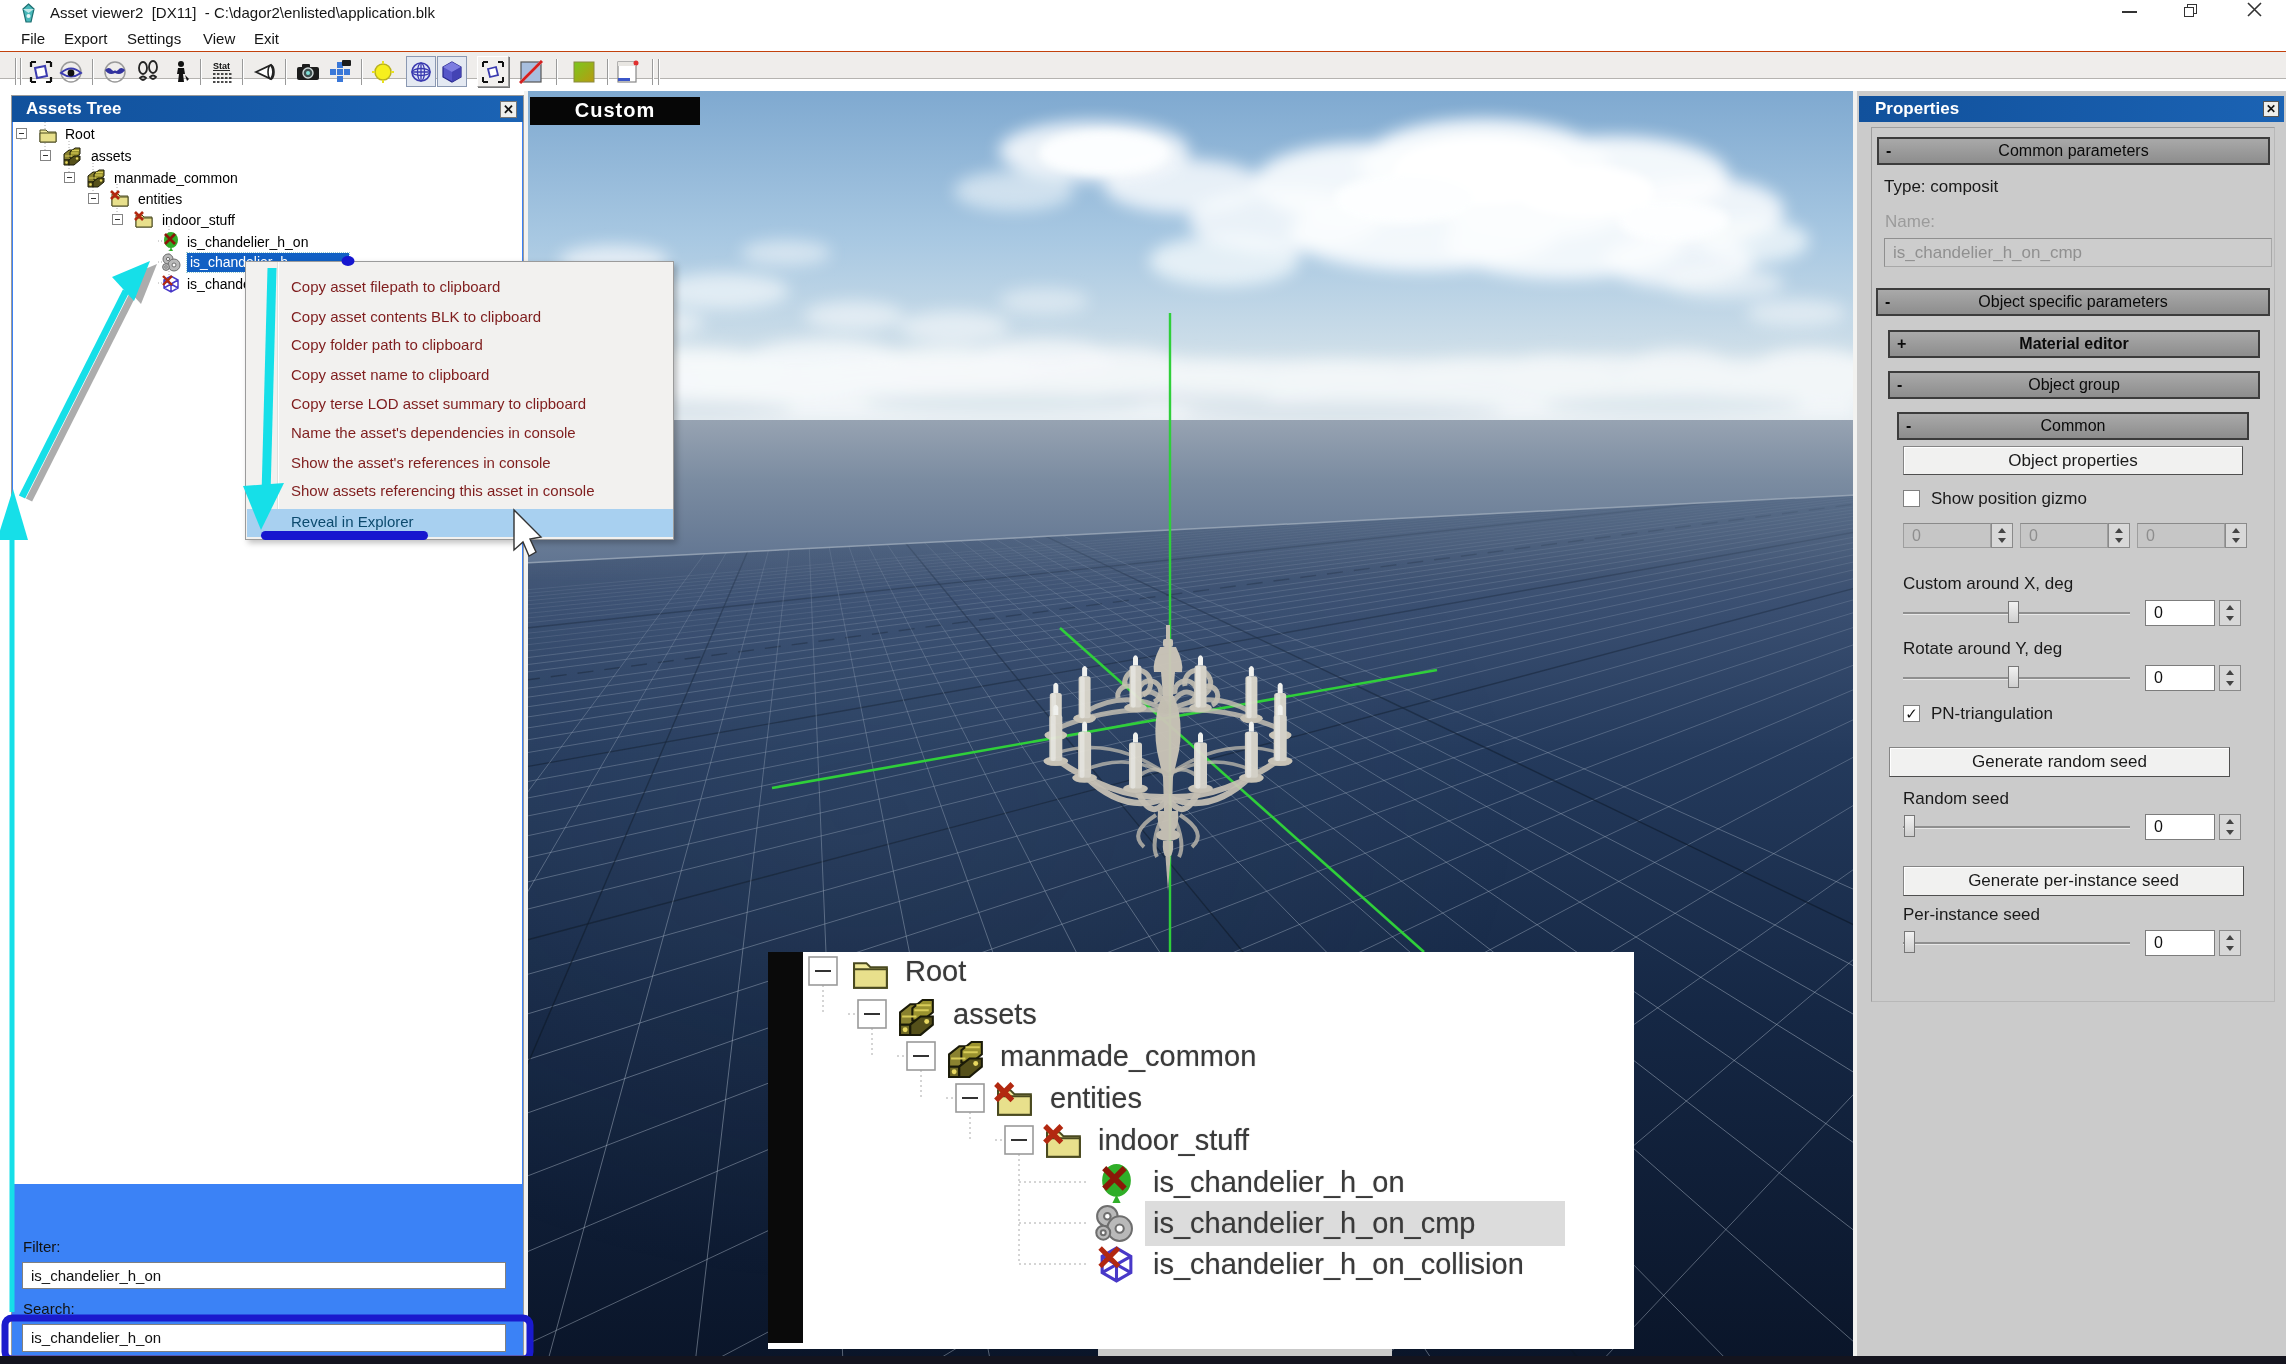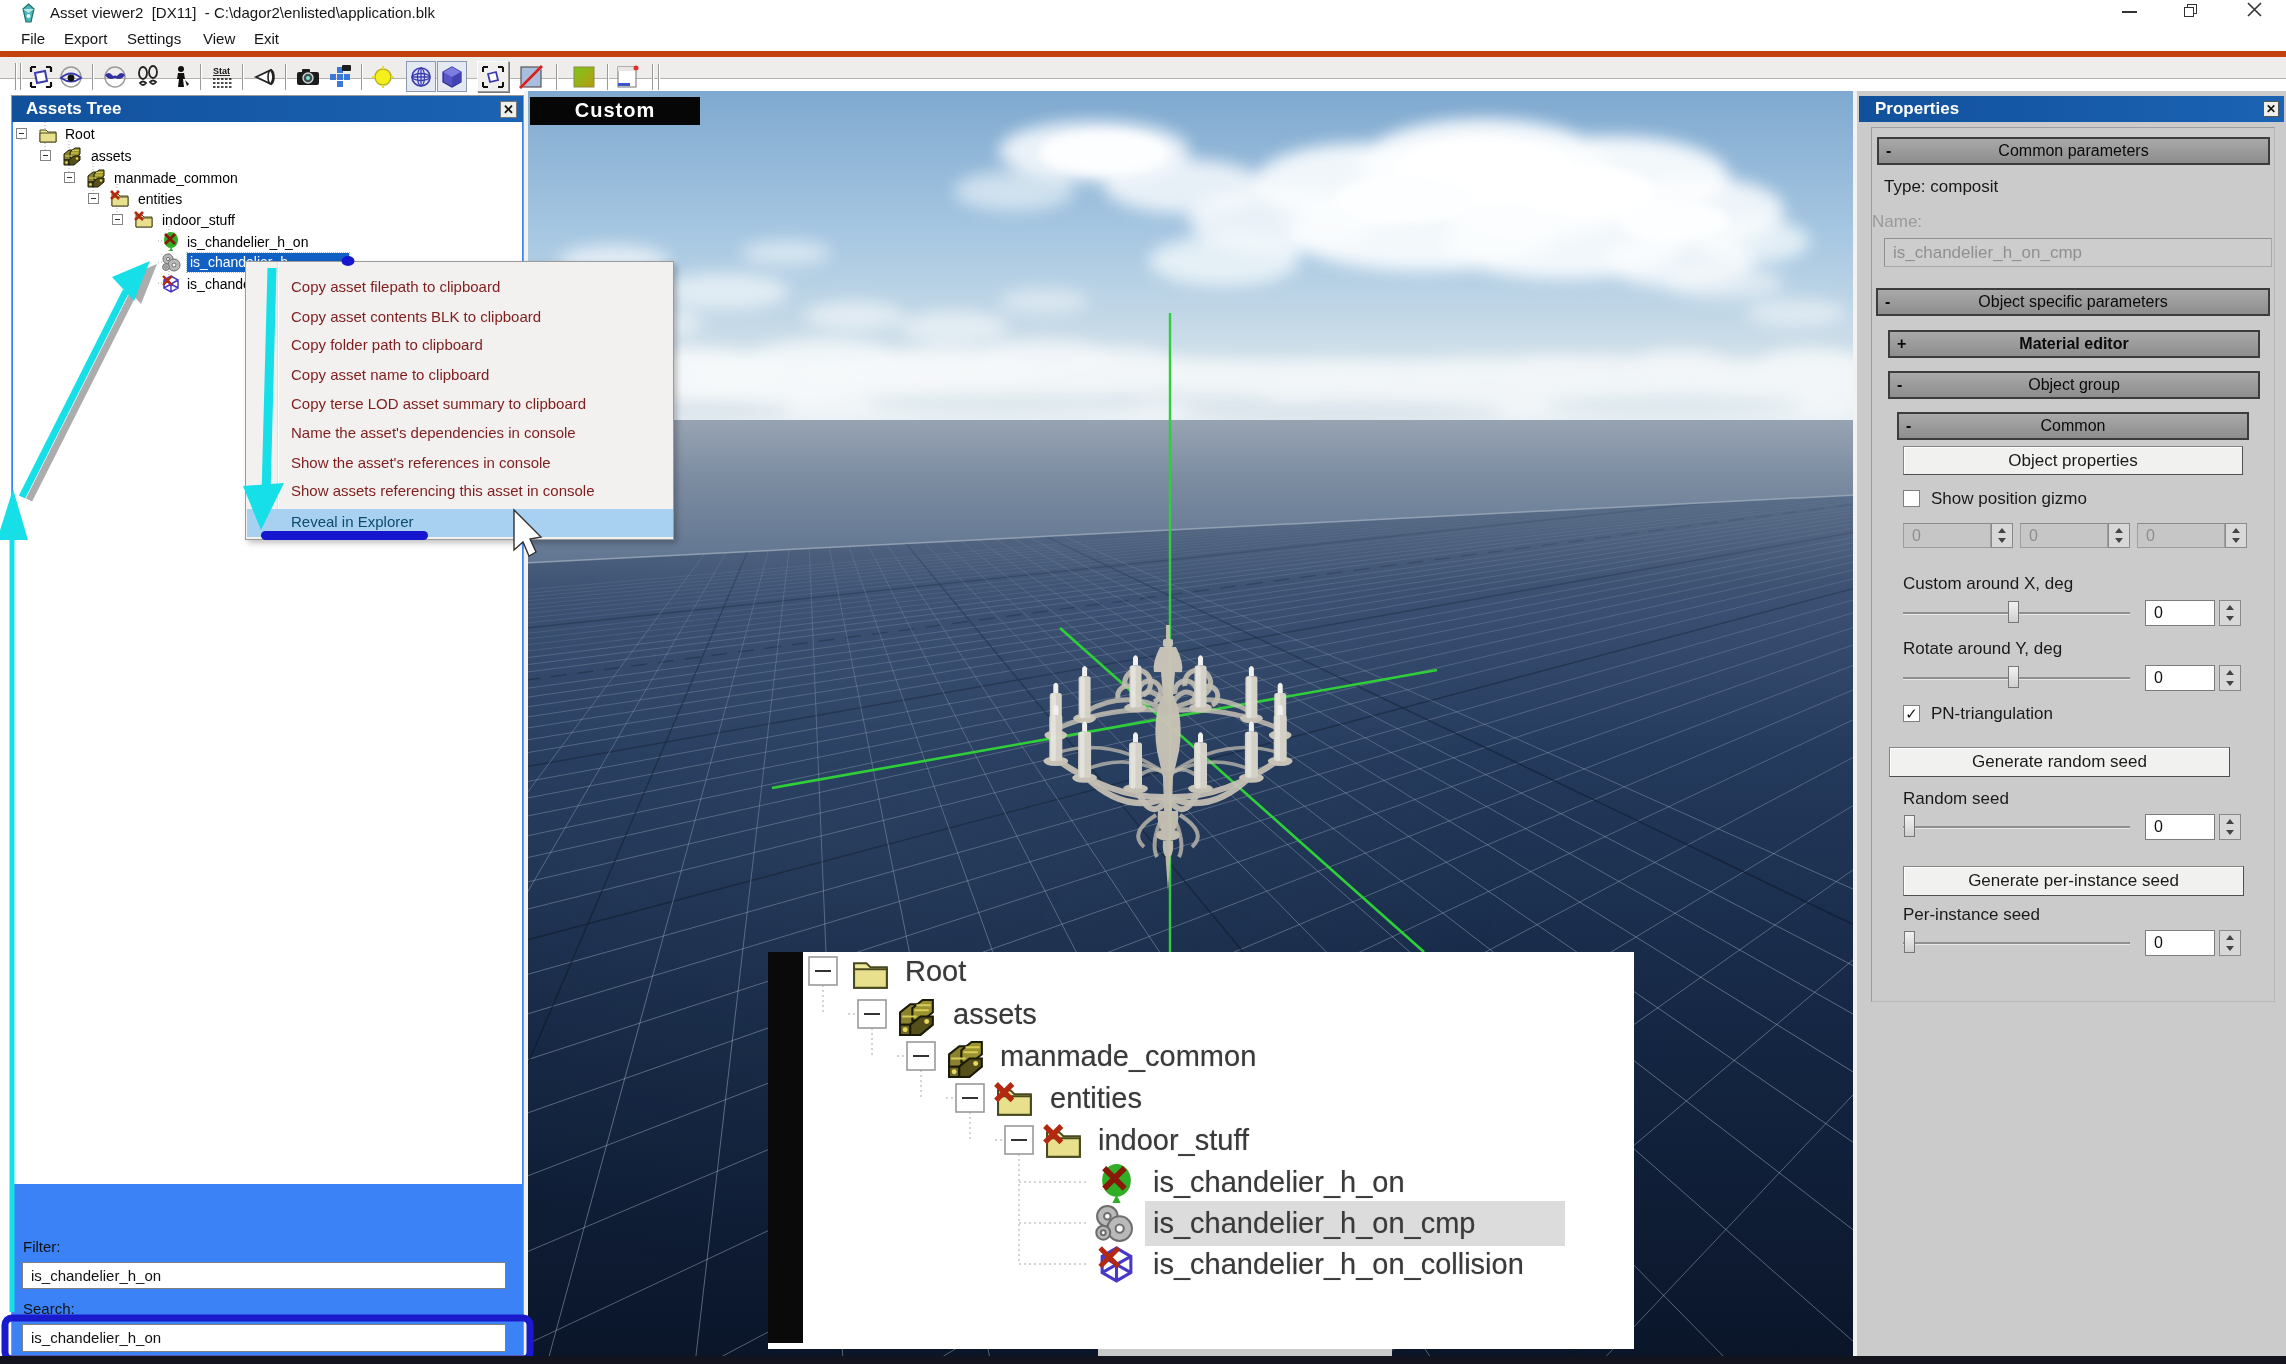--- a/index.html
+++ b/index.html
@@ -40,21 +40,21 @@
 </div>
 
 <div class="abs" style="left:0;top:26px;width:2286px;height:25px;background:#fff;font-size:15px;color:#141414">
  <span class="abs" style="left:21px;top:4px">File</span>
  <span class="abs" style="left:64px;top:4px">Export</span>
  <span class="abs" style="left:127px;top:4px">Settings</span>
  <span class="abs" style="left:203px;top:4px">View</span>
  <span class="abs" style="left:254px;top:4px">Exit</span>
 </div>
 
-<div class="abs" style="left:0;top:51px;width:2286px;height:28px;background:#efedeb;border-top:6px solid #c2410c;border-bottom:1px solid #b5b3b0">
+<div class="abs" style="left:0;top:51px;width:2286px;height:28px;background:#efedeb;border-top:1px solid #c2410c;border-bottom:1px solid #b5b3b0">
  <div class="abs" style="left:15px;top:6px;width:2px;height:27px;background:#fff;border-left:1px solid #999"></div>
  <div class="abs" style="left:20px;top:6px;width:2px;height:27px;background:#fff;border-left:1px solid #999"></div>
 
  <svg class="tb-ico" style="left:29px" viewBox="0 0 24 24">
   <path d="M2 2 h5 M2 2 v5 M22 2 h-5 M22 2 v5 M2 22 h5 M2 22 v-5 M22 22 h-5 M22 22 v-5" stroke="#111" stroke-width="2.2" fill="none"></path>
   <path d="M6 8 L16 6 L18 16 L8 18 Z" fill="#fff" stroke="#3b3bb0" stroke-width="2"></path>
  </svg>
 
  <svg class="tb-ico" style="left:59px" viewBox="0 0 24 24">
   <circle cx="12" cy="12" r="10" fill="none" stroke="#9a9a9a" stroke-width="1.5"></circle>
@@ -661,21 +661,21 @@
 <div class="abs" style="left:385px;top:214px;font-size:29px;color:#3a3a3a;white-space:nowrap;text-shadow:0 0 1px #9a9a9a">is_chandelier_h_on</div>
 <div class="abs" style="left:385px;top:255px;font-size:29px;color:#3a3a3a;white-space:nowrap;text-shadow:0 0 1px #9a9a9a">is_chandelier_h_on_cmp</div>
 <div class="abs" style="left:385px;top:296px;font-size:29px;color:#3a3a3a;white-space:nowrap;text-shadow:0 0 1px #9a9a9a">is_chandelier_h_on_collision</div>
 </div>
 <div class="abs" style="left:1098px;top:1349px;width:294px;height:8px;background:#c9c9c9"></div>
 <div class="abs" style="left:1857px;top:91px;width:429px;height:1265px;background:#cbcbcb">
 <div class="abs" style="left:2px;top:5px;width:425px;height:26px;background:linear-gradient(90deg,#11519c,#1b63b4);color:#fff;font-weight:bold;font-size:17px;line-height:26px;padding-left:16px">Properties<div class="abs" style="right:5px;top:5px;width:16px;height:16px;background:#efefec;border:1px solid #555;color:#111;font-size:12px;line-height:14px;text-align:center;font-weight:bold">✕</div></div>
 <div class="abs" style="left:14px;top:36px;width:404px;height:875px;border:1px solid #b8b8b8;border-top-color:#9e9e9e;border-left-color:#9e9e9e"></div>
 <div class="hdr" style="left:20px;top:46px;width:393px;height:28px;"><span class="pm">-</span>Common parameters</div>
 <div class="lbl17" style="left:27px;top:86px">Type: composit</div>
-<div class="lbl17" style="left:15px;top:121px;color:#9b9b9b">Name:</div>
+<div class="lbl17" style="left:28px;top:121px;color:#9b9b9b">Name:</div>
 <div class="abs" style="left:27px;top:147px;width:388px;height:29px;background:#cdcdcd;border:1px solid #a8a8a8;border-top-color:#8f8f8f;border-left-color:#8f8f8f;font-size:17px;color:#909090;line-height:27px;padding-left:8px">is_chandelier_h_on_cmp</div>
 <div class="hdr" style="left:19px;top:197px;width:394px;height:28px;"><span class="pm">-</span>Object specific parameters</div>
 <div class="hdr" style="left:31px;top:239px;width:372px;height:28px;font-weight:bold"><span class="pm">+</span>Material editor</div>
 <div class="hdr" style="left:31px;top:280px;width:372px;height:28px;"><span class="pm">-</span>Object group</div>
 <div class="hdr" style="left:40px;top:321px;width:352px;height:28px;"><span class="pm">-</span>Common</div>
 <div class="btn3d" style="left:46px;top:355px;width:340px;height:29px;line-height:27px">Object properties</div>
 <div class="abs" style="left:46px;top:399px;width:17px;height:17px;background:#fff;border:1px solid #808080"></div>
 <div class="lbl17" style="left:74px;top:398px">Show position gizmo</div>
 <div class="abs" style="left:46px;top:432px;width:88px;height:25px;background:#c6c6c6;border:1px solid #9e9e9e;border-top-color:#8a8a8a;font-size:16px;color:#8e8e8e;line-height:23px;padding-left:8px">0</div>
 <div class="spinbtn" style="left:134px;top:432px;height:25px"></div>

